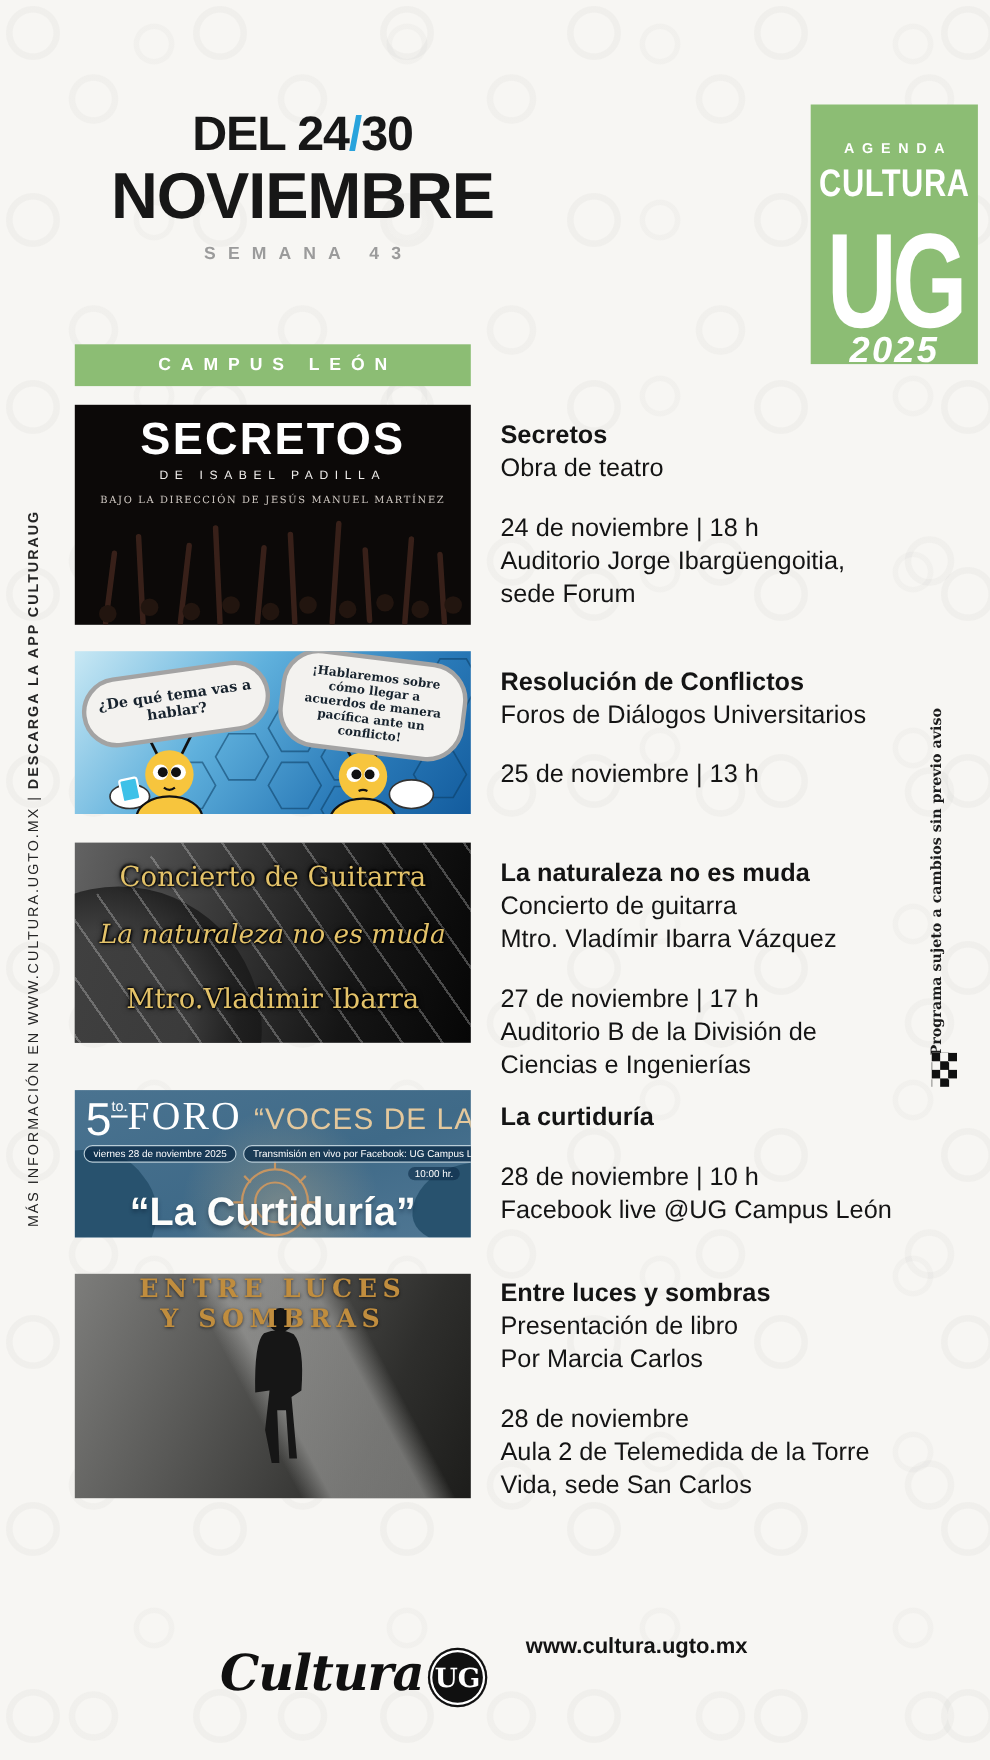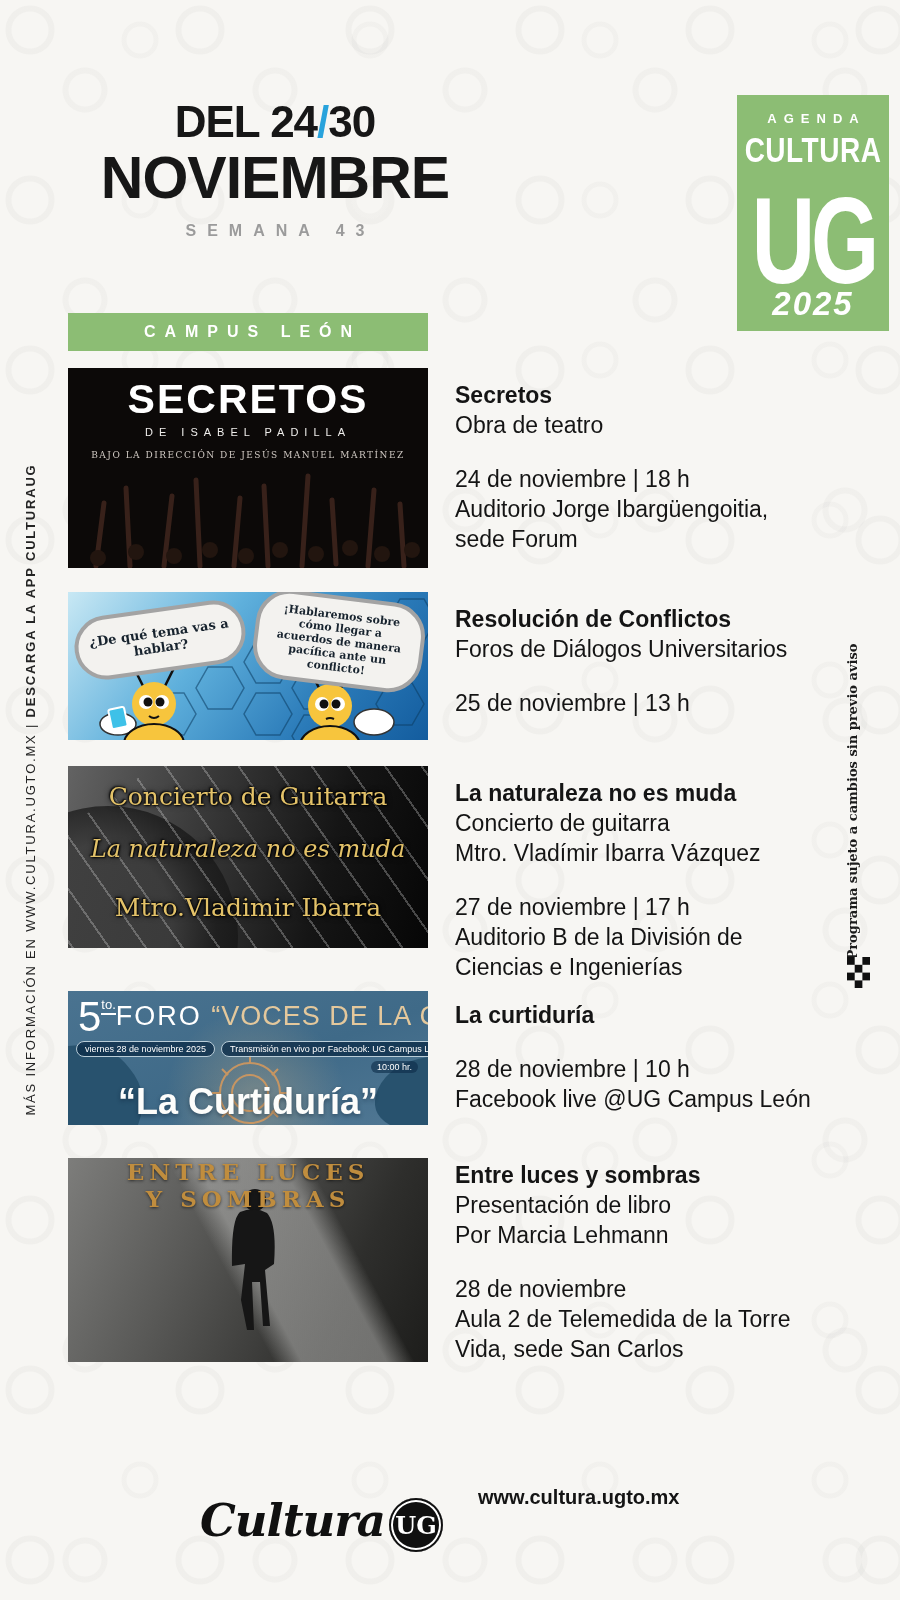--- a/index.html
+++ b/index.html
@@ -18,21 +18,21 @@
   
   .header { position:absolute; left:80px; top:100px; width:390px; text-align:center; }
   .date-line { font-size:44px; font-weight:800; letter-spacing:-1px; color:#171717; line-height:1; }
   .date-line .slash { color:#29a3dc; font-weight:800; }
   .month { font-size:59px; font-weight:800; letter-spacing:-1px; color:#171717; line-height:1.02; margin-top:4px; }
   .week { font-size:16px; font-weight:700; letter-spacing:11px; color:#9b9b9b; margin-top:14px; padding-left:11px; }
 
   
   .badge { position:absolute; left:737px; top:95px; width:152px; height:236px; background:#8cbd74;
            display:flex; flex-direction:column; align-items:center; color:#fff; }
-  .badge .b-agenda { font-size:13px; font-weight:600; letter-spacing:7px; margin-top:16px; padding-left:7px; }
+  .badge .b-agenda { font-size:13px; font-weight:600; letter-spacing:7px; margin-top:32px; padding-left:7px; }
   .badge .b-cultura { font-size:28px; font-weight:800; letter-spacing:.5px; transform:scaleY(1.25); margin-top:9px; }
   .badge .b-ug { font-size:86px; font-weight:800; letter-spacing:-4px; line-height:1; transform:scale(1.02,1.42); margin-top:30px; }
   .badge .b-year { font-size:33px; font-weight:800; letter-spacing:2px; margin-top:auto; margin-bottom:8px;font-style:italic; }
 
   
   .vleft { position:absolute; top:782px; left:-360px; width:780px; transform:rotate(-90deg);
            font-size:13px; letter-spacing:1.8px; color:#242424; text-align:center; white-space:nowrap; }
   .vleft b { font-weight:800; }
   .vright { position:absolute; top:806px; left:706px; width:292px; transform:rotate(-90deg);
             font-family:"DejaVu Serif", serif; font-weight:700; font-size:13px; color:#1c1c1c; text-align:center; white-space:nowrap; }
@@ -74,21 +74,21 @@
   .p3 .g2 { font-size:24px; font-style:italic; margin-top:24px; }
   .p3 .g3 { font-size:25px; margin-top:30px; }
 
   
   .p4 { top:991px; height:134px; background:
         radial-gradient(circle 120px at 52% 80%, rgba(216,185,138,.35), transparent 75%),
         linear-gradient(160deg,#4a7390 0%,#3f6a88 55%,#517894 100%); }
   .p4 .toprow { position:absolute; z-index:3; left:10px; top:2px; color:#fff; white-space:nowrap; }
   .p4 .n5 { font-size:42px; font-weight:400; vertical-align:-6px; }
   .p4 .sup { font-size:13px; position:relative; top:-16px; border-bottom:2px solid #fff; padding-bottom:1px; }
-  .p4 .foro { font-size:27px; font-weight:400; letter-spacing:2px; }
+  .p4 .foro { font-size:36px; font-weight:400; letter-spacing:2px;font-family:Liberation Serif, serif; }
   .p4 .vname { font-size:27px; font-weight:400; letter-spacing:1px; color:#e4c89c; }
   .p4 .pills { position:absolute; z-index:3; left:8px; top:50px; right:8px; display:flex; gap:6px; align-items:flex-start; }
   .pill { background:rgba(12,44,72,.78); border:1px solid #b9cdd8; border-radius:10px; color:#fff; font-size:9px;
           padding:2px 8px; white-space:nowrap; }
   .pill.grow { flex:1; text-align:center; }
   .p4 .timep { position:absolute; z-index:3; right:10px; top:70px; color:#fff; font-size:9px;
                background:rgba(12,44,72,.6); border-radius:8px; padding:1px 6px; }
   .p4 .bigt { position:absolute; z-index:3; left:0; right:0; bottom:2px; text-align:center; color:#fdfdfb;
               font-size:36px; font-weight:800; text-shadow:0 2px 4px rgba(10,30,50,.45); }
 
@@ -287,21 +287,21 @@
         <circle cx="187" cy="42" r="11"></circle>
         <path d="M172 54 Q163 62 164 108 L177 106 L173 142 L179 172 L186 172 L184 124 L192 124 L195 168 L202 168 L197 112 L206 106 Q209 66 199 55 Q186 48 172 54 Z"></path>
       </g>
     </svg>
     <div class="el el-1">ENTRE LUCES</div>
     <div class="el">Y SOMBRAS</div>
   </div>
   <div class="info i5">
     <div class="ttl">Entre luces y sombras</div>
     <div>Presentación de libro</div>
-    <div>Por Marcia Lehmann</div>
+    <div>Por Marcia Carlos</div>
     <div class="gap"></div>
     <div>28 de noviembre</div>
     <div>Aula 2 de Telemedida de la Torre</div>
     <div>Vida, sede San Carlos</div>
   </div>
 
   <div class="footer-logo">
     <span class="logo-script">Cultura</span>
     <span class="logo-circle">
         <span>UG</span>

